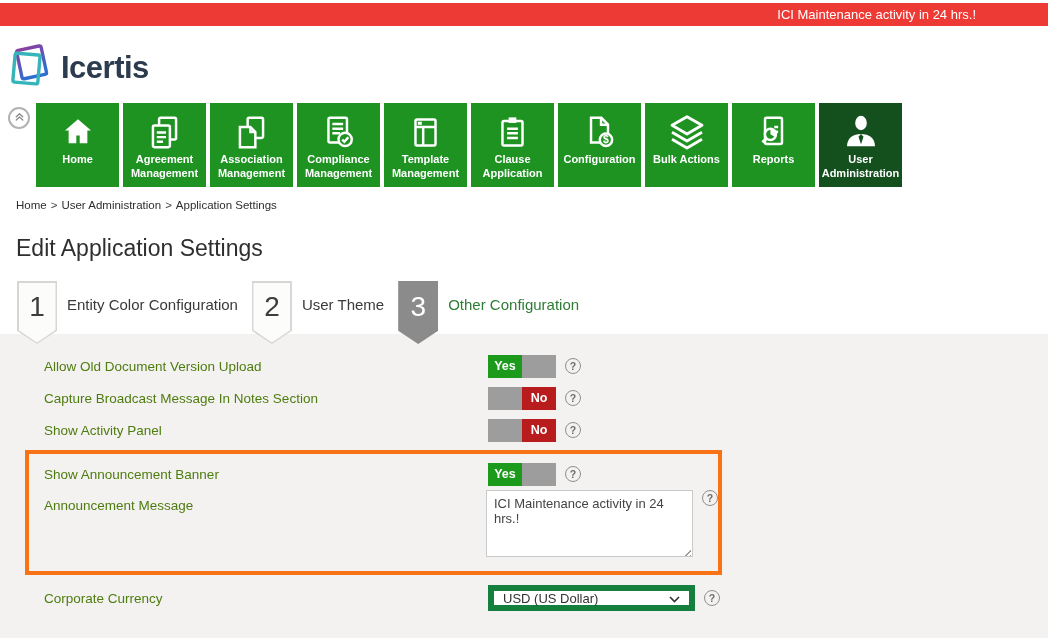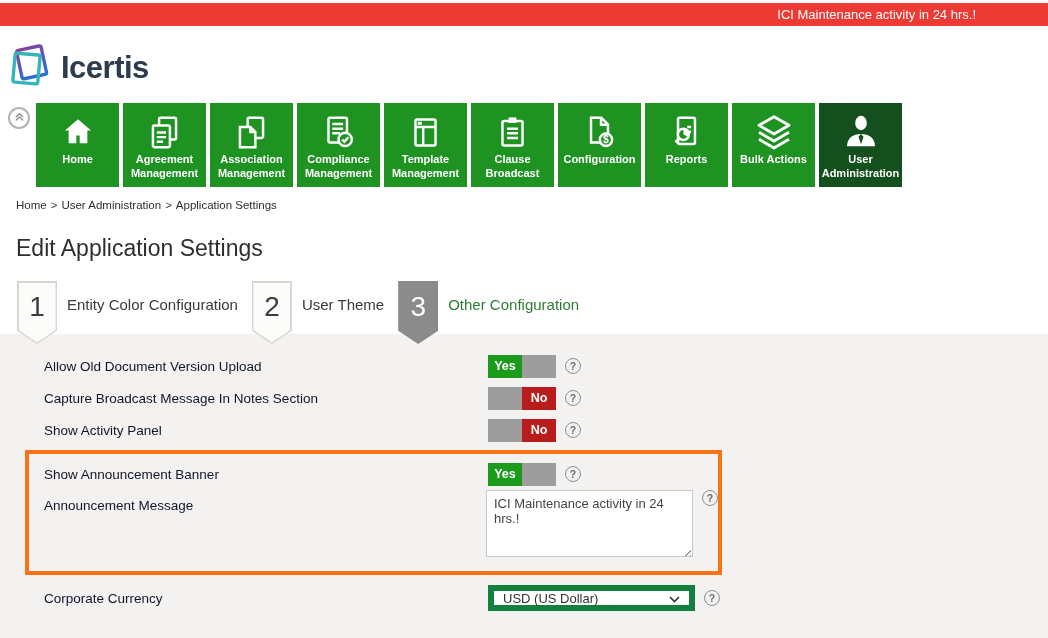--- a/index.html
+++ b/index.html
@@ -45,21 +45,21 @@
   .marker.active { background:#8b8b8b; }
   .marker.active .marker-inner { background:#8b8b8b; color:#fff; }
   .num { display:block; text-align:center; line-height:47px; font-size:28px; font-weight:300; }
   .step { display:flex; align-items:flex-start; }
   .step-label { font-size:15px; color:#3a3a3a; margin:15px 14px 0 10px; white-space:nowrap; }
   .step.active .step-label { color:#2e7d36; }
 
   
   .panel { position:relative; z-index:1; background:#f4f2f0; min-height:312px; padding-top:16px; }
   .row { display:flex; align-items:center; min-height:32px; padding-left:44px; }
-  .row-label { width:444px; font-size:13.5px; color:#0f172a; }
+  .row-label { width:444px; font-size:13.5px; color:#4d7c0f; }
   .row.top-align { align-items:flex-start; }
   .row.top-align .row-label { padding-top:8px; }
 
   .toggle { width:68px; height:23px; display:flex; cursor:pointer; flex:none; }
   .seg { width:34px; line-height:23px; text-align:center; font-size:12.5px; font-weight:700;
     color:#fff; background:#9d9d9d; }
   .seg.on-yes { background:#1b9a1b; }
   .seg.on-no { background:#b91c1c; }
 
   .help { margin-left:9px; width:16px; height:16px; border:1px solid #8f8f8f; border-radius:50%;
@@ -169,54 +169,54 @@
         <span class="tile-label">Template Management</span>
       </div>
       <div class="tile">
         <span class="tile-icon">
           <svg viewBox="0 0 24 24" width="37" height="37" fill="none" stroke="#fff" stroke-width="1.6">
             <rect x="5.5" y="4.5" width="13" height="16" rx="1"></rect>
             <rect x="9.5" y="2.2" width="5" height="3.6" fill="#fff" stroke="none"></rect>
             <path d="M8.5 9.5h7M8.5 12.5h7M8.5 15.5h7"></path>
           </svg>
         </span>
-        <span class="tile-label">Clause Broadcast</span>
+        <span class="tile-label">Clause Application</span>
       </div>
       <div class="tile">
         <span class="tile-icon">
           <svg viewBox="0 0 24 24" width="37" height="37" fill="none" stroke="#fff" stroke-width="1.6">
             <path d="M6.5 2.5h6.7l4.3 4.3v11.7h-11z"></path>
             <path d="M13 2.5v4.5h4.5"></path>
             <circle cx="16.2" cy="16.7" r="4" fill="#1e9322"></circle>
             <text x="16.2" y="19" font-size="6.8" fill="#fff" stroke="none" text-anchor="middle" font-weight="bold">$</text>
           </svg>
         </span>
         <span class="tile-label">Configuration</span>
+      </div>
+      <div class="tile">
+        <span class="tile-icon">
+          <svg viewBox="0 0 24 24" width="40" height="40" fill="none" stroke="#fff" stroke-width="1.7" stroke-linejoin="round">
+            <path d="M12 2.8 21 8l-9 5.2L3 8Z"></path>
+            <path d="M3 12.2l9 5.2 9-5.2"></path>
+            <path d="M3 16.4l9 5.2 9-5.2"></path>
+          </svg>
+        </span>
+        <span class="tile-label">Bulk Actions</span>
       </div>
       <div class="tile">
         <span class="tile-icon">
           <svg viewBox="0 0 24 24" width="37" height="37" fill="none" stroke="#fff" stroke-width="1.6">
             <rect x="6.5" y="2.5" width="11" height="17" rx="1"></rect>
             <path d="M12.5 8.5H15M12.5 11.5H15"></path>
             <circle cx="10" cy="13.2" r="3.6" fill="#1e9322"></circle>
             <path d="M10 13.2v-3.2a3.2 3.2 0 0 1 2.7 4.8z" fill="#fff" stroke="none"></path>
             <path d="M7.4 15.9 4.9 18.4" stroke-width="1.9"></path>
           </svg>
         </span>
         <span class="tile-label">Reports</span>
-      </div>
-      <div class="tile">
-        <span class="tile-icon">
-          <svg viewBox="0 0 24 24" width="40" height="40" fill="none" stroke="#fff" stroke-width="1.7" stroke-linejoin="round">
-            <path d="M12 2.8 21 8l-9 5.2L3 8Z"></path>
-            <path d="M3 12.2l9 5.2 9-5.2"></path>
-            <path d="M3 16.4l9 5.2 9-5.2"></path>
-          </svg>
-        </span>
-        <span class="tile-label">Bulk Actions</span>
       </div>
       <div class="tile selected">
         <span class="tile-icon">
           <svg viewBox="0 0 24 24" width="40" height="40">
             <ellipse cx="12" cy="6.6" rx="3.5" ry="4.3" fill="#fff"></ellipse>
             <path d="M3.6 20.6c0-4.9 3.6-7.4 8.4-7.4s8.4 2.5 8.4 7.4Z" fill="#fff"></path>
             <path d="M12 13.2l-1.5 1.7 1.5 4.4 1.5-4.4Z" fill="#144f1e"></path>
           </svg>
         </span>
         <span class="tile-label">User Administration</span>

